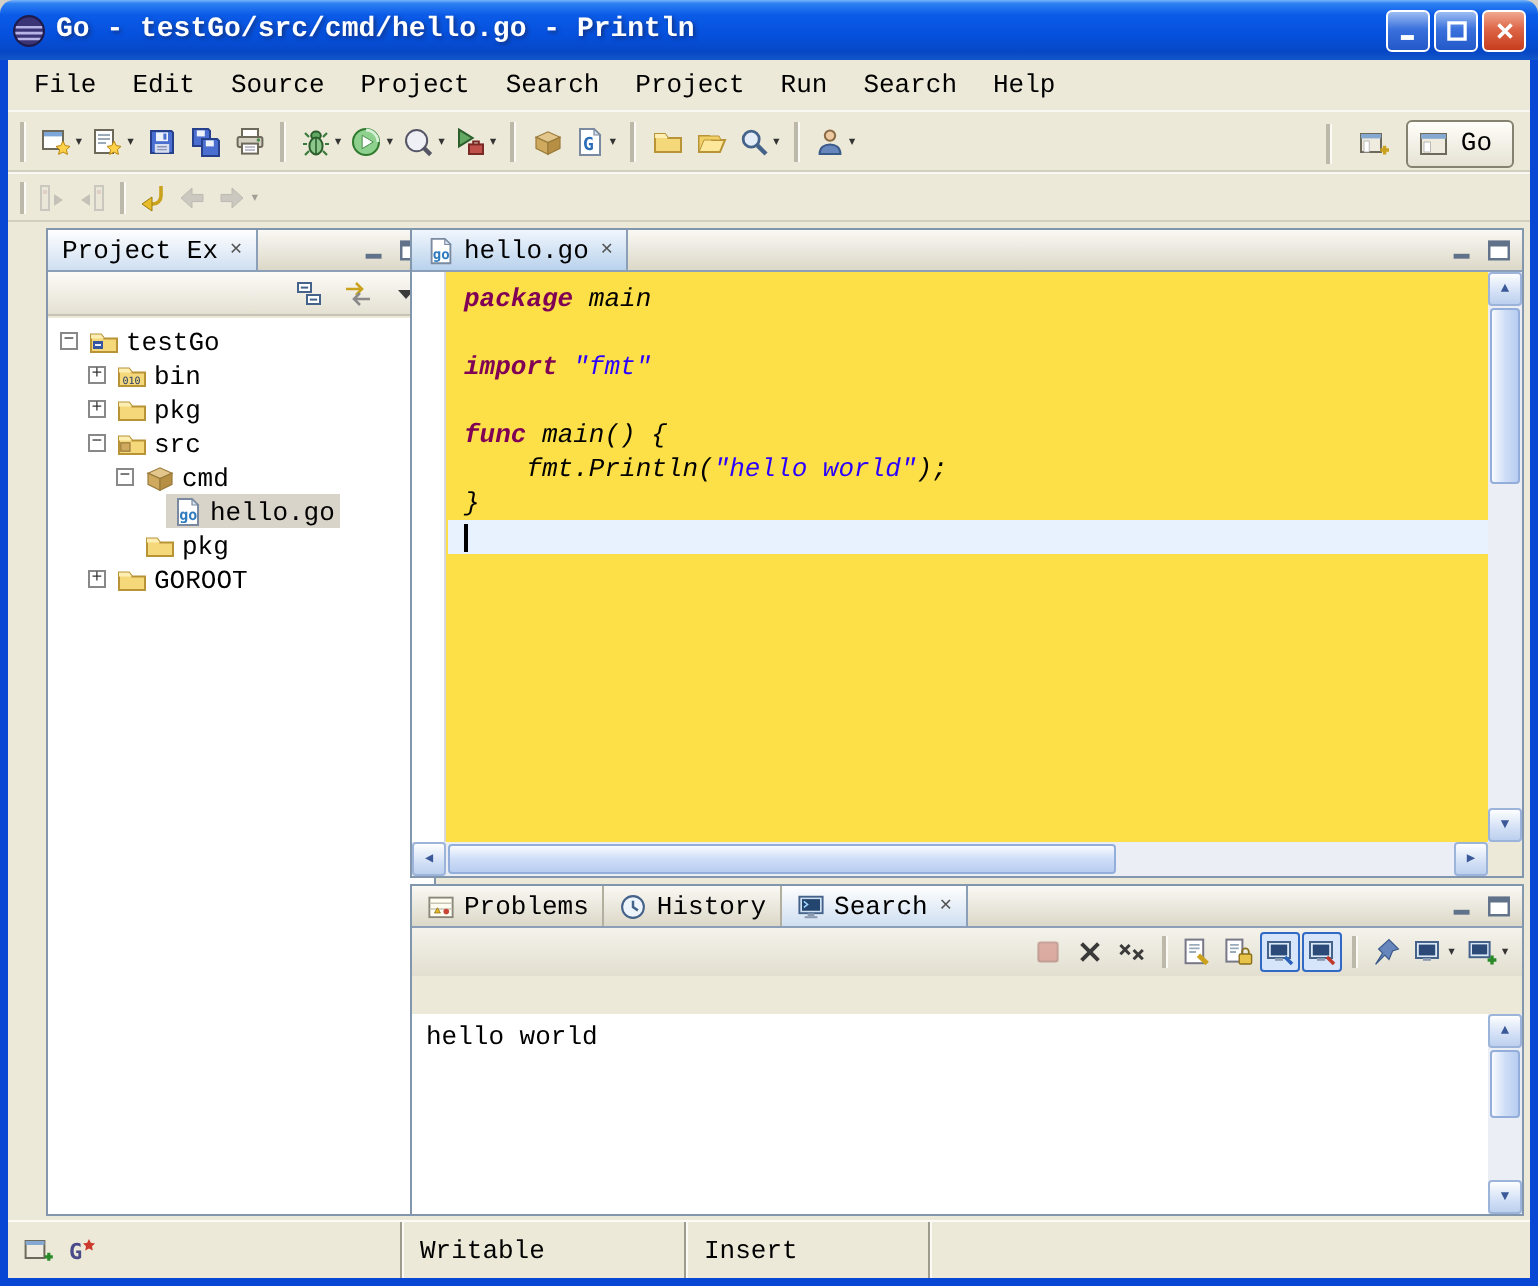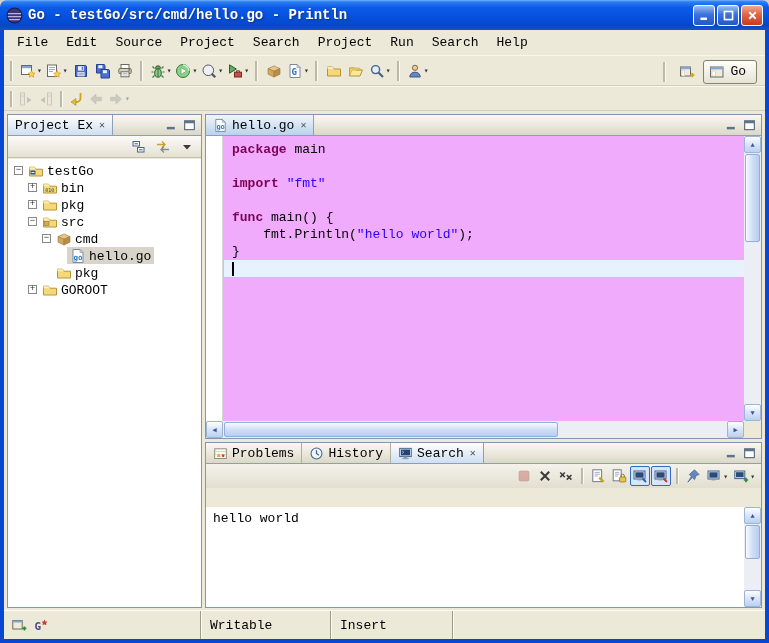--- a/index.html
+++ b/index.html
@@ -37,21 +37,21 @@
   .dd{font-size:8px;color:#333;margin-left:1px;}
   .disabled{opacity:.4;}
   .toggled{border:1px solid #316ac5;background:#d6e5fa;}
 
   .persp{position:absolute;right:8px;top:28px;height:27px;display:flex;align-items:center;gap:5px;}
   .pbtn{display:inline-flex;align-items:center;gap:5px;border:1px solid #85836f;border-radius:3px;
     background:linear-gradient(180deg,#fffef9,#e6e3d4);padding:2px 10px 2px 5px;height:24px;}
 
   
   .view{position:absolute;border:1px solid #8297ae;background:#ece9d8;}
-  .explorer{left:3px;top:84px;width:195px;height:494px;}
+  .explorer{left:19px;top:84px;width:195px;height:494px;}
   .editorview{left:201px;top:84px;right:3px;height:325px;}
   .consoleview{left:201px;top:412px;right:3px;height:166px;}
 
   .vtabs{height:21px;display:flex;align-items:stretch;background:linear-gradient(180deg,#f9f8f3,#dcd8c8);border-bottom:1px solid #8ba0b8;}
   .tabsgrp{display:flex;align-items:stretch;}
   .vtab{display:inline-flex;align-items:center;gap:4px;padding:0 7px;border-right:1px solid #b2af9f;white-space:nowrap;}
   .vtab.selected{background:linear-gradient(180deg,#fefefe,#cfdff1);border-right:1px solid #8ba0b8;}
   .etab.selected{background:linear-gradient(180deg,#f0f6fd,#b9d2ec);}
   .vlabel{white-space:nowrap;}
   .tclose{font-size:10px;font-weight:bold;color:#555;margin-left:2px;}
@@ -67,21 +67,21 @@
   .tree{position:absolute;top:44px;left:0;right:0;bottom:0;background:#fff;overflow:hidden;padding-top:3px;}
   .trow{height:17px;display:flex;align-items:center;white-space:nowrap;}
   .expander{width:13px;flex:none;display:inline-flex;justify-content:center;align-items:center;}
   .expander.box{width:9px;height:9px;margin:0 2px;border:1px solid #888;background:#fff;font-size:9px;line-height:7px;color:#333;}
   .titem{display:inline-flex;align-items:flex-end;gap:3px;padding:0 3px;height:17px;}
   .titem.selected{background:var(--selection-bg,#d8d4ca);}
   .ticon16{width:16px;height:16px;display:inline-flex;flex:none;}
   .ticon16 svg{width:100%;height:100%;}
 
   
-  .editor-body{position:absolute;top:21px;left:0;right:0;bottom:0;background:#f0abfc;}
+  .editor-body{position:absolute;top:21px;left:0;right:0;bottom:0;background:#fde047;font-style:italic;}
   .ruler{position:absolute;left:0;top:0;bottom:17px;width:17px;background:#fff;border-right:1px solid #d8d8d8;}
   .code{position:absolute;left:18px;top:0;right:17px;bottom:17px;padding-top:5px;overflow:hidden;}
   .cline{height:17px;line-height:17px;padding-left:8px;white-space:pre;}
   .cline.current{background:var(--current-line,#e8f2fe);}
   .tok-kw{color:var(--keyword,#7F0055);font-weight:bold;}
   .tok-str{color:var(--string,#2A00FF);}
   .tok-pl{color:var(--plain,#000);}
   .caret{display:inline-block;width:2px;height:14px;background:#000;vertical-align:text-bottom;animation:blink 1s steps(1) infinite;}
   @keyframes blink{50%{opacity:0;}}
 
@@ -104,21 +104,21 @@
   .cheader{height:19px;padding:2px 6px;white-space:nowrap;overflow:hidden;}
   .ctoolbar{height:24px;display:flex;align-items:center;justify-content:flex-end;padding-right:4px;gap:1px;
     background:linear-gradient(180deg,#f4f2ea,#e2dfd0);}
   .cbody{position:absolute;top:64px;left:0;right:0;bottom:0;background:#fff;}
   .cout{position:absolute;left:0;top:0;right:17px;bottom:0;padding:4px 7px;white-space:pre;}
 
   
   .statusbar{position:absolute;left:0;right:0;bottom:0;height:29px;border-top:1px solid #fbfaf4;display:flex;align-items:stretch;background:#ece9d8;}
   .sseg{display:flex;align-items:center;padding:0 8px;white-space:nowrap;}
   .s0{width:196px;gap:6px;padding-left:7px;}
-  .s1{width:128px;}
+  .s1{width:140px;}
   .s2{width:120px;}
   .s3{flex:1;}
   .ssep{width:2px;background:#fbfaf4;border-left:1px solid #9e9b8c;flex:none;}
 </style>
 </head>
 <body>
 
 <div class="window">
 
   <div class="titlebar">

